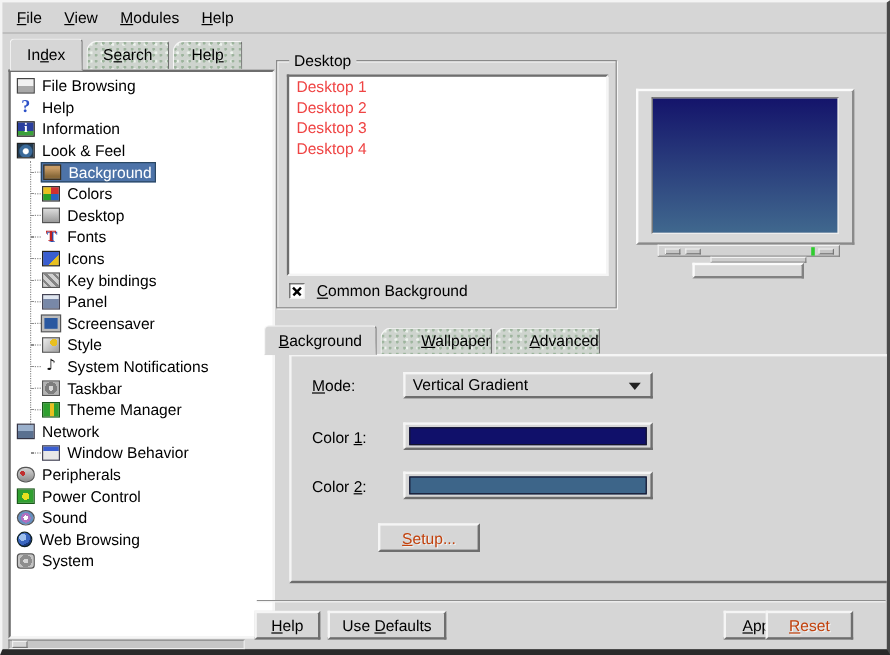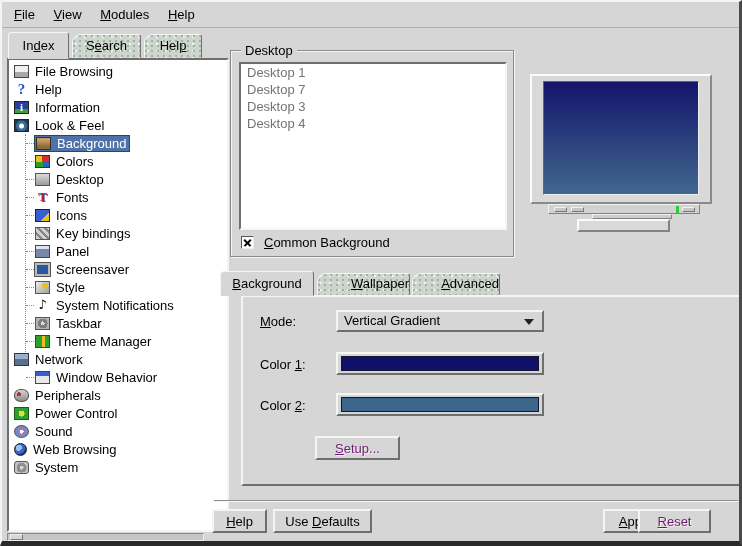--- a/index.html
+++ b/index.html
@@ -84,21 +84,21 @@
   .hscroll { position:absolute; left:5px; top:531px; width:197px; height:8px;
     background:#c6c6c6; border:1px solid; border-color:#8a8a8a #f0f0f0 #f0f0f0 #8a8a8a; }
   .hthumb { position:absolute; left:2px; top:0; width:13px; height:6px;
     background:#d6d6d6; border:1px solid; border-color:#f0f0f0 #777 #777 #f0f0f0; }
 
   
   .groupbox { position:absolute; left:228px; top:48px; width:284px; height:207px;
     border:1px solid #8a8a8a; box-shadow:1px 1px 0 #f5f5f5, inset 1px 1px 0 #f5f5f5; }
   .gb-title { position:absolute; left:10px; top:-8px; background:#d6d6d6; padding:0 4px; }
   .listbox { position:absolute; left:8px; top:11px; width:268px; height:168px; overflow:hidden; }
-  .lrow { height:17px; line-height:17px; padding-left:6px; color:#737373; }
+  .lrow { height:17px; line-height:17px; padding-left:6px; color:#ef4444; }
   .cbrow { position:absolute; left:10px; top:184px; display:flex; align-items:center; cursor:default; }
   .checkbox { position:relative; width:13px; height:13px; background:#fff;
     border:1px solid; border-color:#555 #eee #eee #555; margin-right:10px; }
   .checkbox::before,.checkbox::after { content:""; position:absolute; left:1px; right:1px; top:5px; height:1.6px; background:#000; }
   .checkbox::before { transform:rotate(45deg); }
   .checkbox::after  { transform:rotate(-45deg); }
 
   
   .monitor { position:absolute; left:528px; top:72px; width:182px; height:160px; }
   .bezel { position:absolute; left:0; top:0; width:182px; height:130px; background:#d9d9d9;
@@ -128,21 +128,21 @@
   .flabel { position:absolute; line-height:16px; }
   .combo { position:absolute; left:72px; top:13px; width:208px; height:22px;
     padding:1px 6px; line-height:16px; cursor:default; }
   .combo-arrow { position:absolute; right:8px; top:7px; width:0; height:0;
     border-left:5px solid transparent; border-right:5px solid transparent; border-top:6px solid #222; }
   .swatch { position:absolute; left:72px; width:208px; height:23px; padding:2px 3px; cursor:pointer; }
   .swatch-fill { display:block; width:100%; height:100%; border:1px solid #15152e; }
   .btn { position:absolute; height:24px; background:#d6d6d6;
     border:2px solid; border-color:#f5f5f5 #6e6e6e #6e6e6e #f5f5f5;
     font-family:inherit; font-size:13px; color:#000; text-align:center; line-height:19px; cursor:pointer; }
-  .btn.disabled { color:#701a75; text-shadow:1px 1px 0 #f2f2f2; cursor:default; }
+  .btn.disabled { color:#c2410c; text-shadow:1px 1px 0 #f2f2f2; cursor:default; }
 
   
   .separator { position:absolute; left:212px; top:498px; width:524px; height:2px;
     border-top:1px solid #8e8e8e; border-bottom:1px solid #f5f5f5; }
 </style>
 </head>
 <body>
 
 <div class="window">
 
@@ -299,21 +299,21 @@
       </div>
     </div>
   <div class="hscroll">
     <div class="hthumb"></div>
   </div>
 
   <div class="groupbox">
     <span class="gb-title">Desktop</span>
     <div class="listbox sunken">
         <div class="lrow">Desktop 1</div>
-        <div class="lrow">Desktop 7</div>
+        <div class="lrow">Desktop 2</div>
         <div class="lrow">Desktop 3</div>
         <div class="lrow">Desktop 4</div>
       </div>
     <div class="cbrow">
       <span class="checkbox"></span>
       <span><u>C</u>ommon Background</span>
     </div>
   </div>
 
   <div class="monitor">

